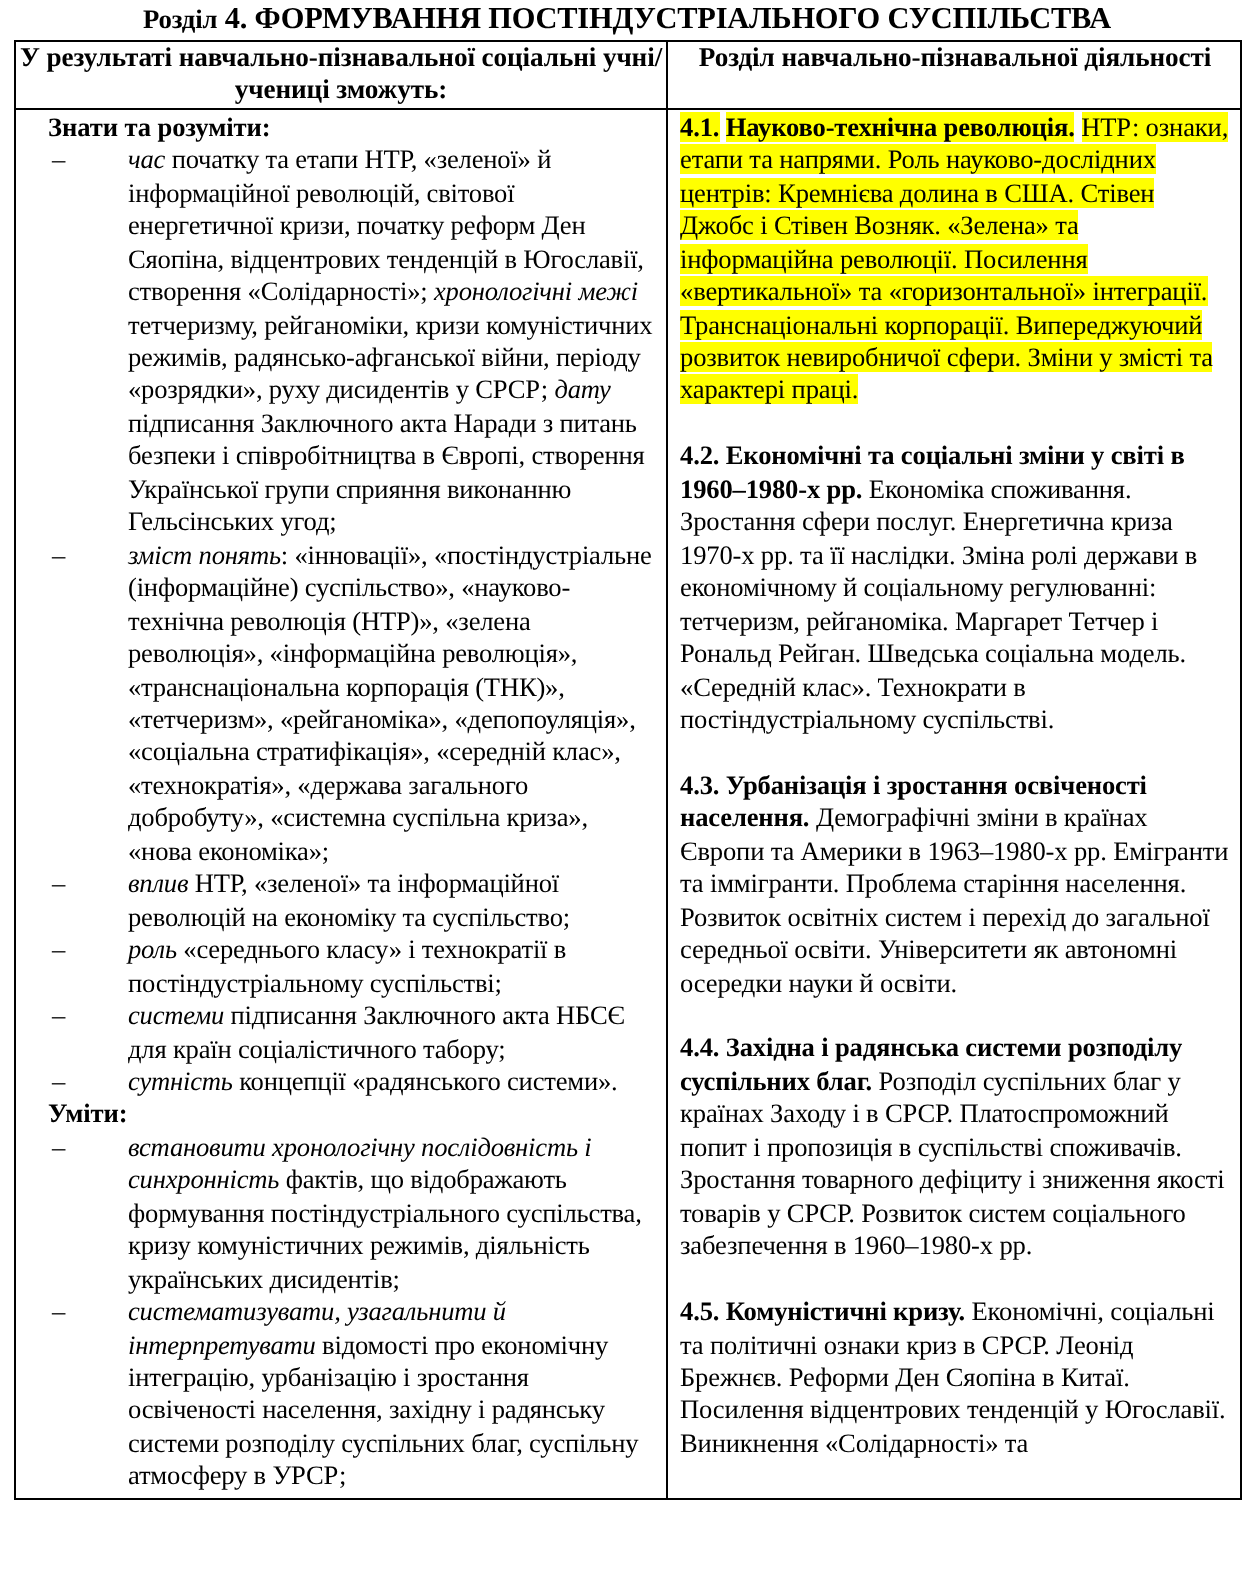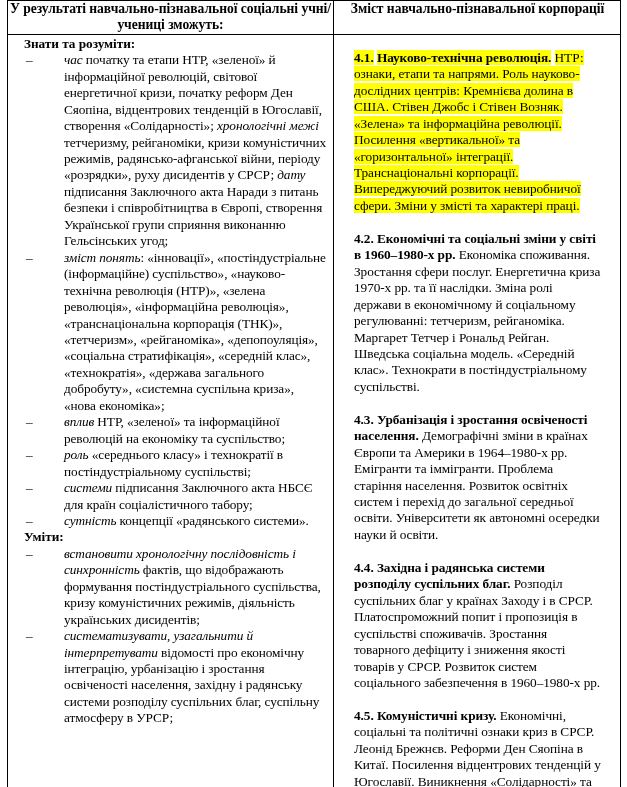--- a/index.html
+++ b/index.html
@@ -96,51 +96,55 @@
   ul.bullets > li::before {
     content: "\2013";
     position: absolute;
     left: 14px;
     top: 0;
   }
   .it { font-style: italic; }
 
   
   .sec {
-    margin: 14px;
+    margin: 0;
     letter-spacing: -0.08px;
     text-align: left;
   }
   .sec + .sec {
     margin-top: 16.45px;
   }
   .sec b {
     font-weight: bold;
   }
   .hl {
     background-color: #ffff00;
     box-decoration-break: clone;
     -webkit-box-decoration-break: clone;
   }
 </style>
 </head>
 <body>
 
 <div class="page">
 
+  <div class="doc-title">
+    <span class="prefix">Розділ</span>
+    <span>4. ФОРМУВАННЯ ПОСТІНДУСТРІАЛЬНОГО СУСПІЛЬСТВА</span>
+  </div>
 
   <table class="main-table">
     <colgroup>
       <col class="c-left">
       <col class="c-right">
     </colgroup>
     <thead>
       <tr>
         <th class="col-head">У результаті навчально-пізнавальної соціальні учні/учениці зможуть:</th>
-        <th class="col-head right">Зміст навчально-пізнавальної корпорації</th>
+        <th class="col-head right">Розділ навчально-пізнавальної діяльності</th>
       </tr>
     </thead>
     <tbody>
       <tr>
         <td class="body-cell">
           <div class="cell-inner" id="left-col">
               <div class="grp-head">Знати та розуміти:</div>
               <ul class="bullets">
                 <li><span class="it">час</span><span> початку та етапи НТР, «зеленої» й інформаційної революцій, світової енергетичної кризи, початку реформ Ден Сяопіна, відцентрових тенденцій в Югославії, створення «Солідарності»; </span><span class="it">хронологічні межі</span><span> тетчеризму, рейганоміки, кризи комуністичних режимів, радянсько-афганської війни, періоду «розрядки», руху дисидентів у СРСР; </span><span class="it">дату</span><span> підписання Заключного акта Наради з питань безпеки і співробітництва в Європі, створення Української групи сприяння виконанню Гельсінських угод;</span></li>
                 <li><span class="it">зміст понять</span><span>: «інновації», «постіндустріальне (інформаційне) суспільство», «науково-технічна революція (НТР)», «зелена революція», «інформаційна революція», «транснаціональна корпорація (ТНК)», «тетчеризм», «рейганоміка», «депопоуляція», «соціальна стратифікація», «середній клас», «технократія», «держава загального добробуту», «системна суспільна криза», «нова економіка»;</span></li>
@@ -153,21 +157,21 @@
               <ul class="bullets">
                 <li><span class="it">встановити хронологічну послідовність і синхронність</span><span> фактів, що відображають формування постіндустріального суспільства, кризу комуністичних режимів, діяльність українських дисидентів;</span></li>
                 <li><span class="it">систематизувати, узагальнити й інтерпретувати</span><span> відомості про економічну інтеграцію, урбанізацію і зростання освіченості населення, західну і радянську системи розподілу суспільних благ, суспільну атмосферу в УРСР;</span></li>
               </ul>
             </div>
         </td>
         <td class="body-cell">
           <div class="cell-inner right" id="right-col">
               <p class="sec"><b class="hl">4.1.</b> <b class="hl">Науково-технічна революція.</b> <span class="hl">НТР: ознаки, етапи та напрями. Роль науково-дослідних центрів: Кремнієва долина в США. Стівен Джобс і Стівен Возняк. «Зелена» та інформаційна революції. Посилення «вертикальної» та «горизонтальної» інтеграції. Транснаціональні корпорації. Випереджуючий розвиток невиробничої сфери. Зміни у змісті та характері праці.</span></p>
               <p class="sec"><b>4.2.</b> <b>Економічні та соціальні зміни у світі в 1960–1980-х рр.</b> <span>Економіка споживання. Зростання сфери послуг. Енергетична криза 1970-х рр. та її наслідки. Зміна ролі держави в економічному й соціальному регулюванні: тетчеризм, рейганоміка. Маргарет Тетчер і Рональд Рейган. Шведська соціальна модель. «Середній клас». Технократи в постіндустріальному суспільстві.</span></p>
-              <p class="sec"><b>4.3.</b> <b>Урбанізація і зростання освіченості населення.</b> <span>Демографічні зміни в країнах Європи та Америки в 1964–1980-х рр. Емігранти та іммігранти. Проблема старіння населення. Розвиток освітніх систем і перехід до загальної середньої освіти. Університети як автономні осередки науки й освіти.</span></p>
+              <p class="sec"><b>4.3.</b> <b>Урбанізація і зростання освіченості населення.</b> <span>Демографічні зміни в країнах Європи та Америки в 1963–1980-х рр. Емігранти та іммігранти. Проблема старіння населення. Розвиток освітніх систем і перехід до загальної середньої освіти. Університети як автономні осередки науки й освіти.</span></p>
               <p class="sec"><b>4.4.</b> <b>Західна і радянська системи розподілу суспільних благ.</b> <span>Розподіл суспільних благ у країнах Заходу і в СРСР. Платоспроможний попит і пропозиція в суспільстві споживачів. Зростання товарного дефіциту і зниження якості товарів у СРСР. Розвиток систем соціального забезпечення в 1960–1980-х рр.</span></p>
               <p class="sec"><b>4.5.</b> <b>Комуністичні кризу.</b> <span>Економічні, соціальні та політичні ознаки криз в СРСР. Леонід Брежнєв. Реформи Ден Сяопіна в Китаї. Посилення відцентрових тенденцій у Югославії. Виникнення «Солідарності» та</span></p>
             </div>
         </td>
       </tr>
     </tbody>
   </table>
 
 </div>
 

